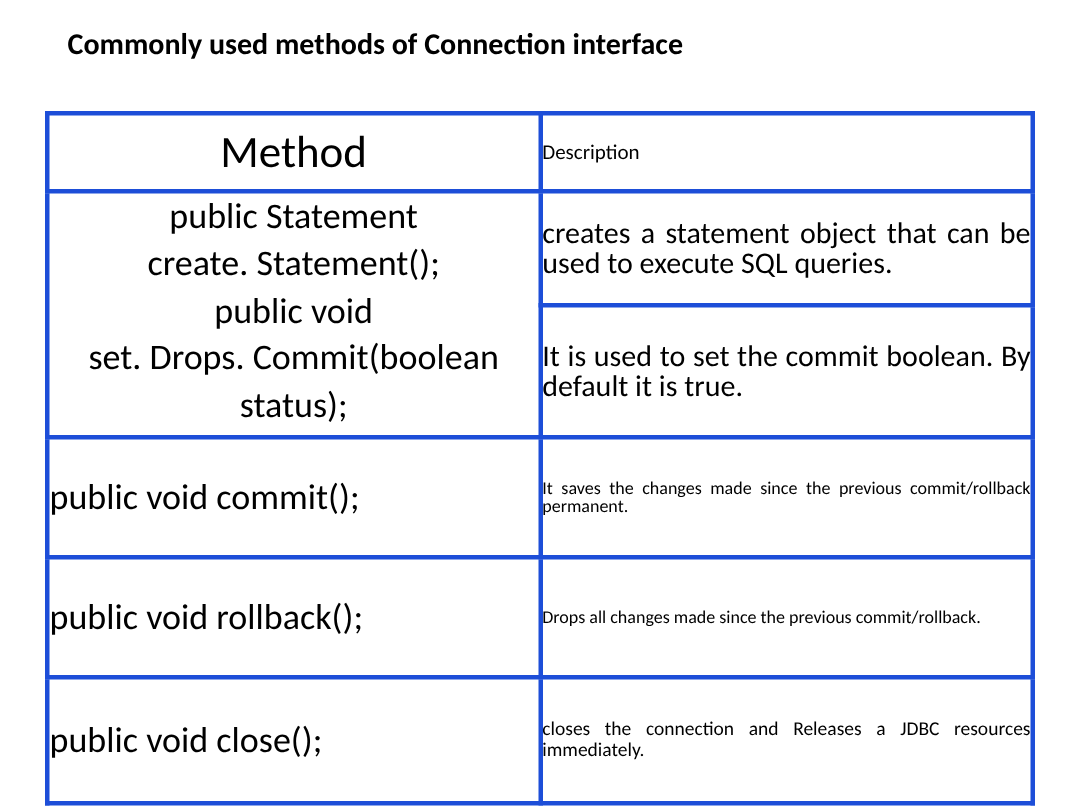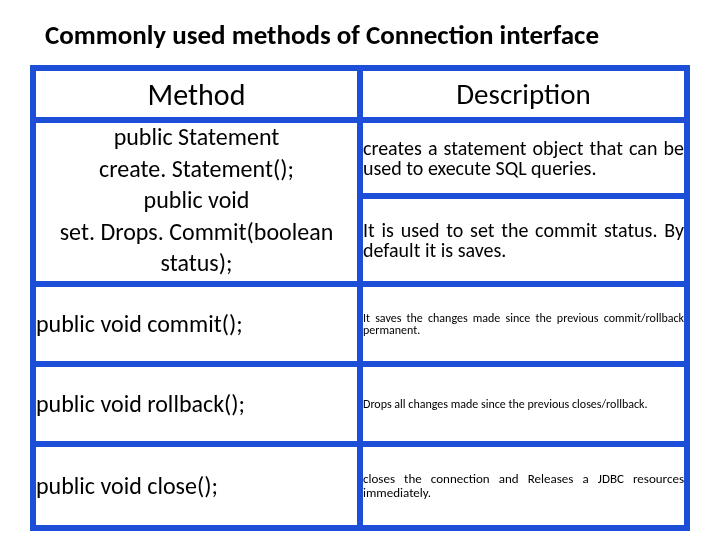--- a/index.html
+++ b/index.html
@@ -5,46 +5,46 @@
     * { margin: 0; padding: 0; box-sizing: border-box; }
     body {
       width: 720px;
       height: 540px;
       background: #ffffff;
       font-family: Calibri, Arial, sans-serif;
       color: #000;
       padding: 18px 30px 0 30px;
     }
     .title {
-      font-size: 27px;
+      font-size: 20px;
       font-weight: bold;
       text-align: left;
-      margin-bottom: 14px;
+      margin-bottom: 32px;
       padding-left: 15px;
     }
     .grid {
       width: 100%;
       border-collapse: collapse;
     }
     .grid td {
-      border: 6px solid #1d4ed8;
+      border: 3px solid #1d4ed8;
       vertical-align: middle;
       padding: 0;
     }
     .hdr-left {
       width: 50%;
       font-size: 30px;
       text-align: center;
       padding: 10px 8px;
       height: 52px;
     }
     .hdr-right {
       width: 50%;
-      font-size: 29px;
-      text-align: center;
+      font-size: 14px;
+      text-align: left;
       padding: 10px 8px;
     }
     .merged-cell {
       vertical-align: top;
       padding: 10px 14px;
     }
     .method-line {
       font-size: 24px;
       line-height: 1.15;
       margin-bottom: 4px;
@@ -101,28 +101,28 @@
     <td rowspan="2" class="merged-cell">
       <div class="method-line">public Statement</div>
       <div class="method-line">create. Statement();</div>
       <div class="method-line">public void</div>
       <div class="method-line">set. Drops. Commit(boolean</div>
       <div class="method-line">status);</div>
     </td>
     <td class="desc-top">creates a statement object that can be used to execute SQL queries.</td>
   </tr>
   <tr>
-    <td class="desc-mid">It is used to set the commit status. By default it is saves.</td>
+    <td class="desc-mid">It is used to set the commit boolean. By default it is true.</td>
   </tr>
   <tr>
     <td class="method-cell">public void commit();</td>
     <td class="desc-cell">It saves the changes made since the previous commit/rollback permanent.</td>
   </tr>
   <tr>
     <td class="method-cell">public void rollback();</td>
-    <td class="desc-cell">Drops all changes made since the previous closes/rollback.</td>
+    <td class="desc-cell">Drops all changes made since the previous commit/rollback.</td>
   </tr>
   <tr class="row-last">
     <td class="method-cell">public void close();</td>
     <td class="desc-small">closes the connection and Releases a JDBC resources immediately.</td>
   </tr>
 </tbody>
   </table>
 
 </body></html>

